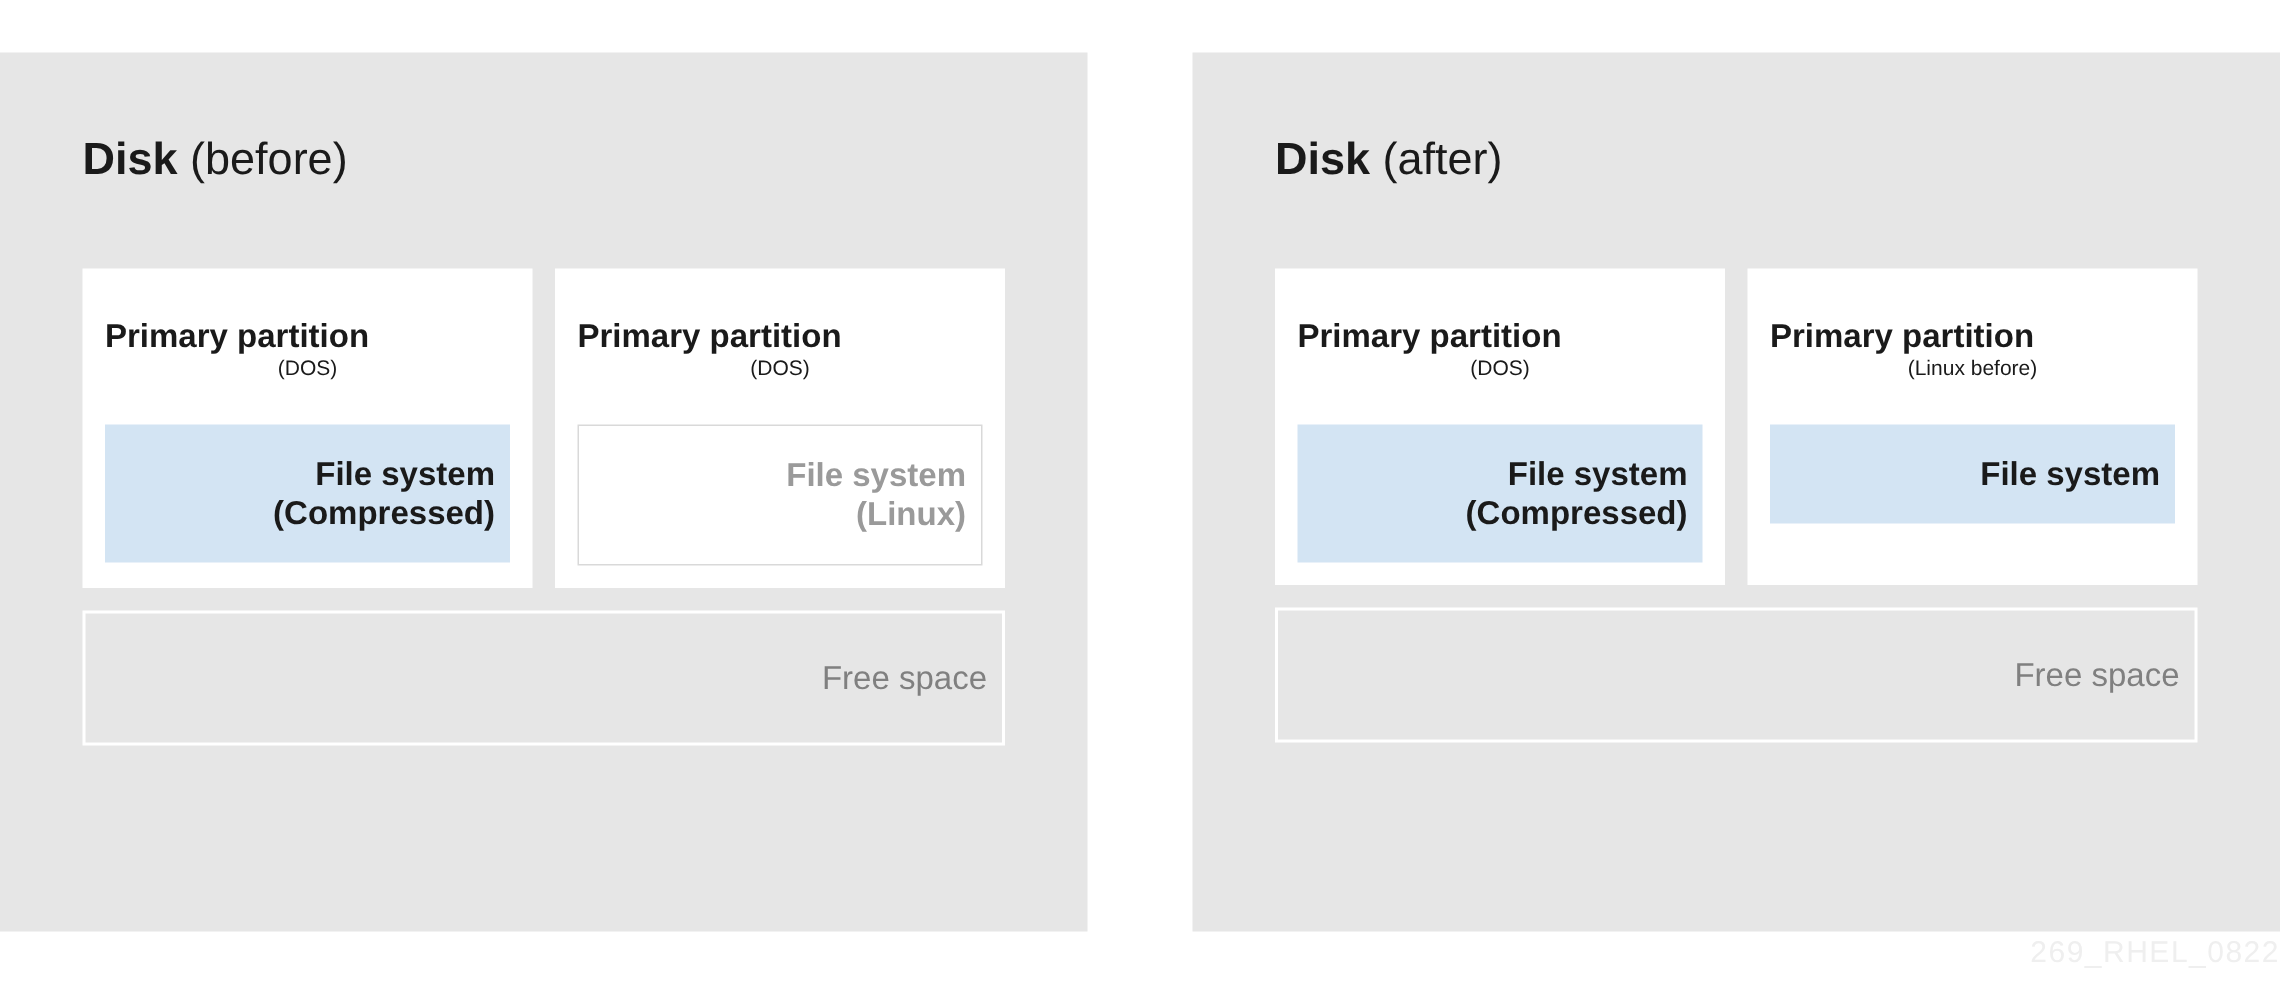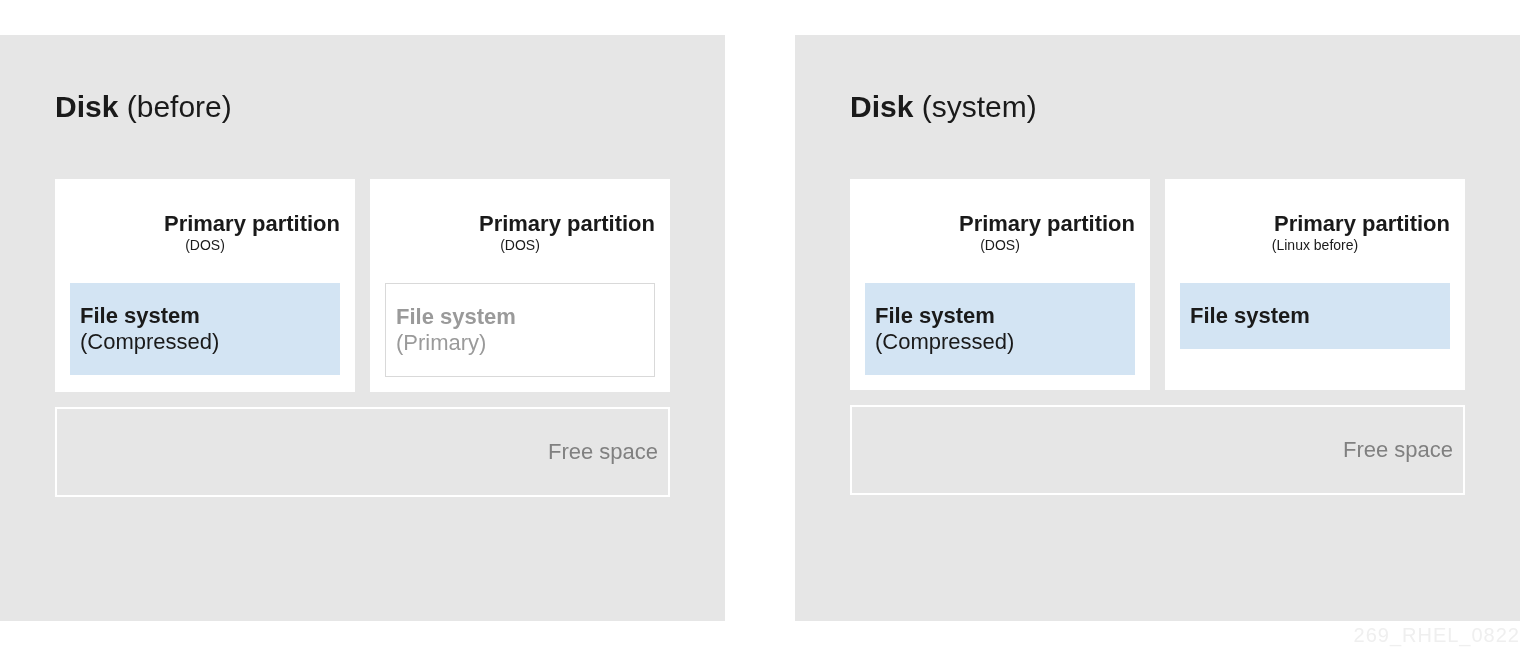--- a/index.html
+++ b/index.html
@@ -34,51 +34,51 @@
       margin-bottom: 15px;
     }
     .partition-card {
       background: #ffffff;
       flex: 1;
       padding: 32px 15px 15px 15px;
       display: flex;
       flex-direction: column;
     }
     .partition-title {
-      text-align: right;
+      text-align: left;
       font-size: 22px;
       font-weight: 600;
       color: #1a1a1a;
     }
     .partition-subtitle {
       text-align: center;
       font-size: 14px;
       font-weight: 400;
       color: #1a1a1a;
       margin-bottom: 30px;
     }
     .filesystem-box {
-      text-align: left;
+      text-align: right;
       padding: 20px 10px;
     }
     .filesystem-box.filled {
       background: #d3e4f3;
     }
     .filesystem-box.unused {
       background: #ffffff;
       border: 1px solid #d9d9d9;
     }
     .fs-title {
       font-size: 22px;
       font-weight: 600;
       color: #1a1a1a;
     }
     .fs-subtitle {
       font-size: 22px;
-      font-weight: 400;
+      font-weight: 700;
       color: #1a1a1a;
     }
     .filesystem-box.unused .fs-title,
     .filesystem-box.unused .fs-subtitle {
       color: #9a9a9a;
     }
     .free-space-box {
       background: #e6e6e6;
       border: 2px solid #ffffff;
       text-align: right;
@@ -110,30 +110,30 @@
       <div class="filesystem-box filled">
         <div class="fs-title">File system</div>
         <div class="fs-subtitle">(Compressed)</div>
       </div>
     </div>
     <div class="partition-card">
       <div class="partition-title">Primary partition</div>
       <div class="partition-subtitle">(DOS)</div>
       <div class="filesystem-box unused">
         <div class="fs-title">File system</div>
-        <div class="fs-subtitle">(Primary)</div>
+        <div class="fs-subtitle">(Linux)</div>
       </div>
     </div>
   </div>
   <div class="free-space-box">Free space</div>
 </div>
 
 <div class="disk-panel">
   <div class="disk-title">
-    <strong>Disk</strong><span> (system)</span>
+    <strong>Disk</strong><span> (after)</span>
   </div>
   <div class="partitions-row">
     <div class="partition-card">
       <div class="partition-title">Primary partition</div>
       <div class="partition-subtitle">(DOS)</div>
       <div class="filesystem-box filled">
         <div class="fs-title">File system</div>
         <div class="fs-subtitle">(Compressed)</div>
       </div>
     </div>

